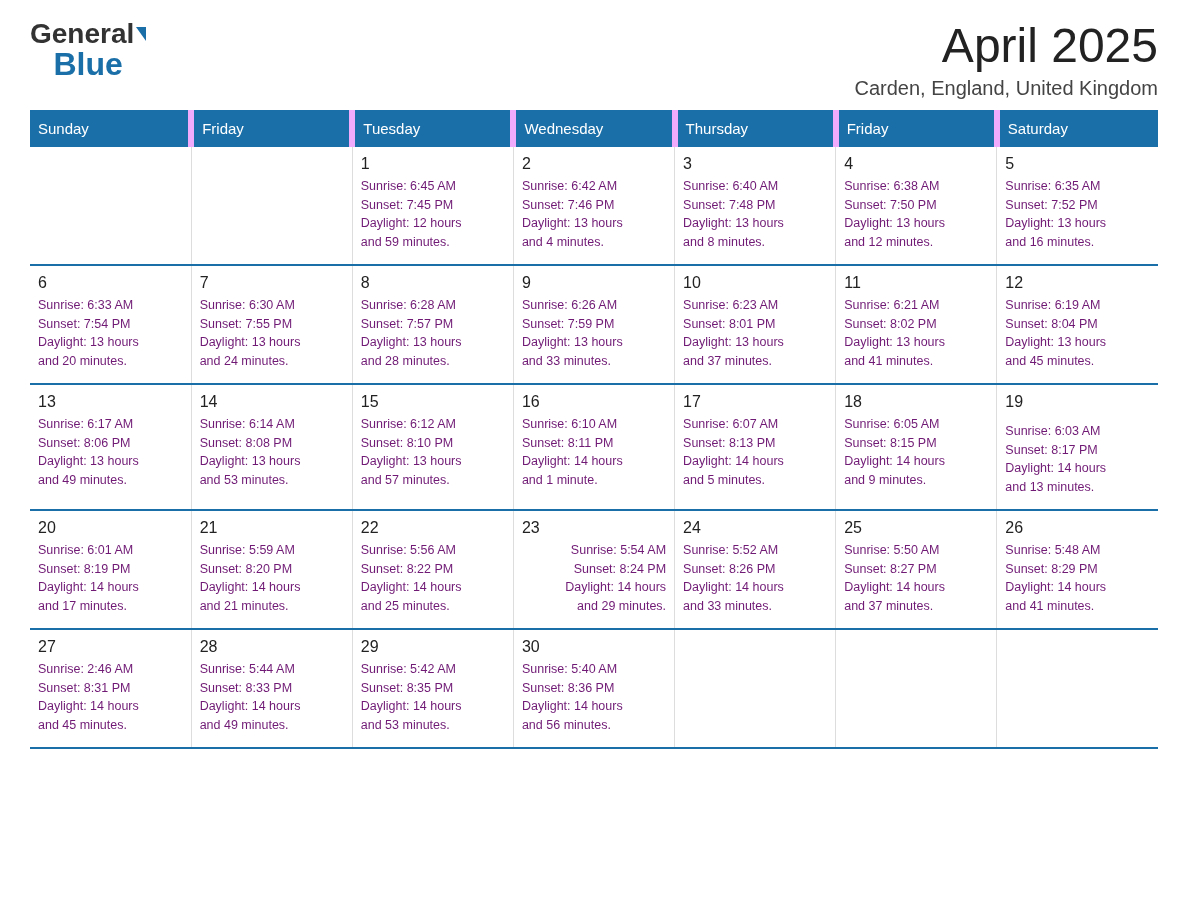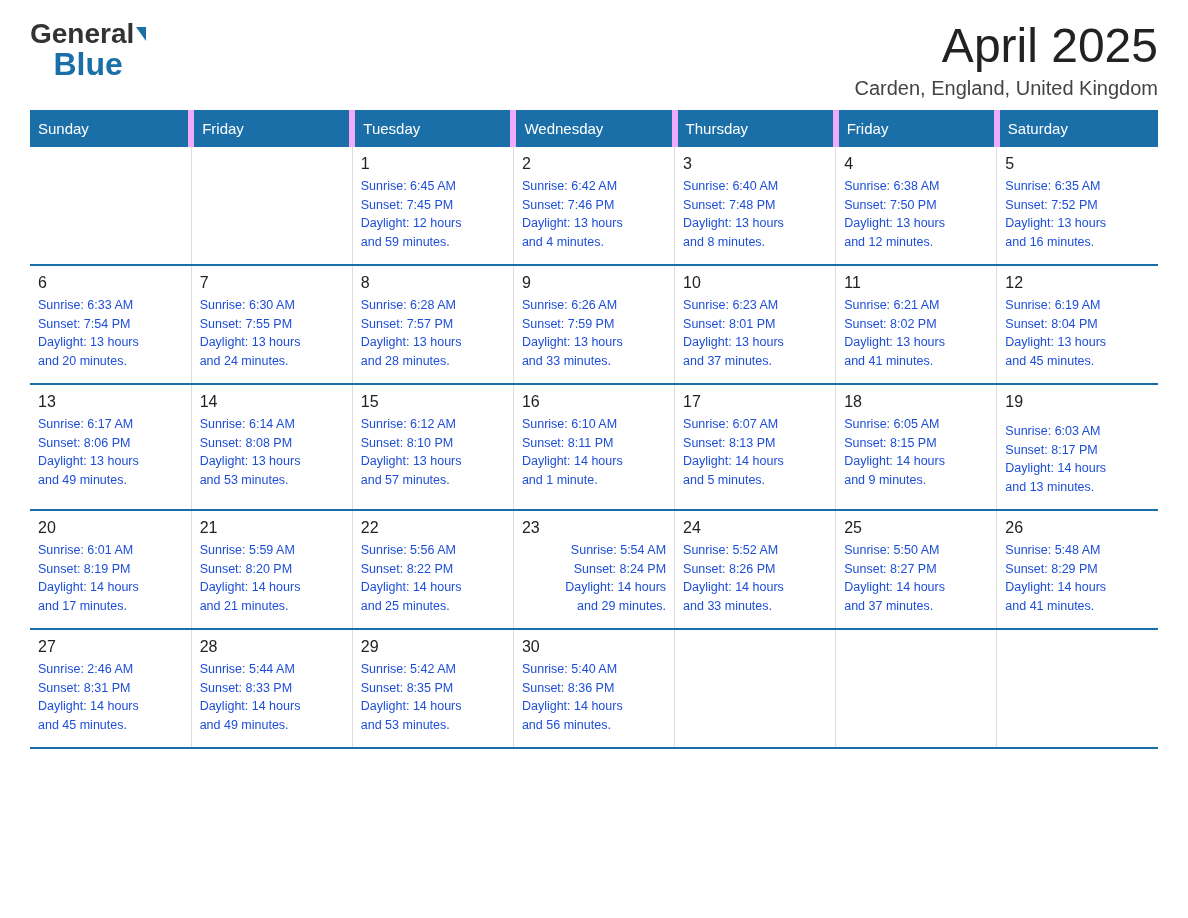--- a/index.html
+++ b/index.html
@@ -94,21 +94,21 @@
       border-right: none;
     }
     .day-number {
       font-size: 16px;
       color: #222;
       font-weight: normal;
       margin-bottom: 4px;
       display: block;
     }
     .day-info {
-      color: #1d4ed8;
+      color: #701a75;
       font-size: 12.5px;
       line-height: 1.5;
     }
     .empty-cell {
       background: #fff;
     }
   </style>
 </head>
 <body>
 

